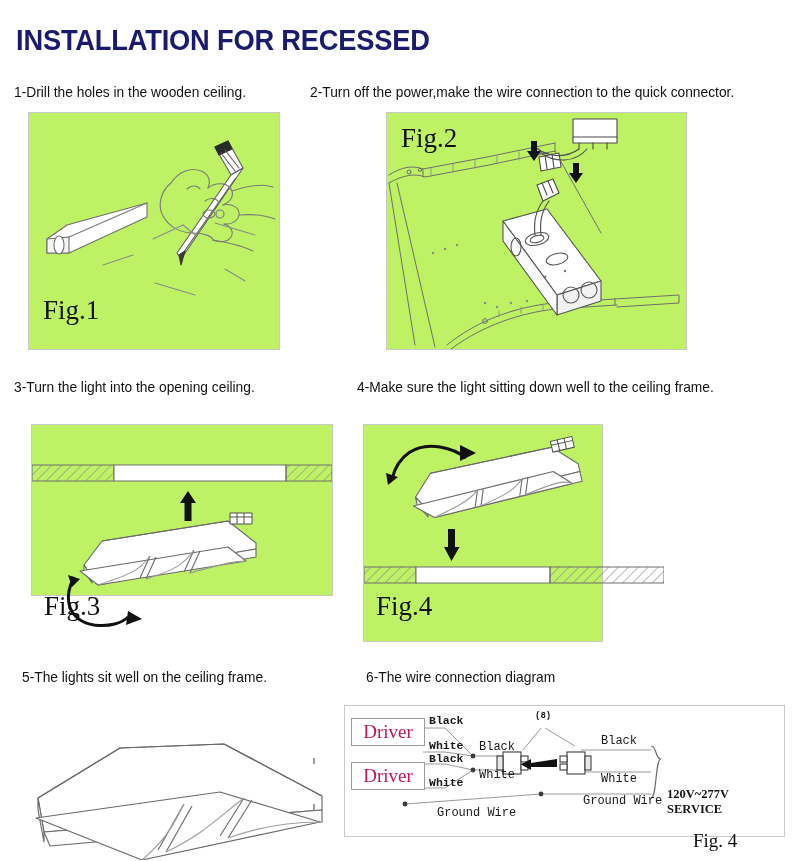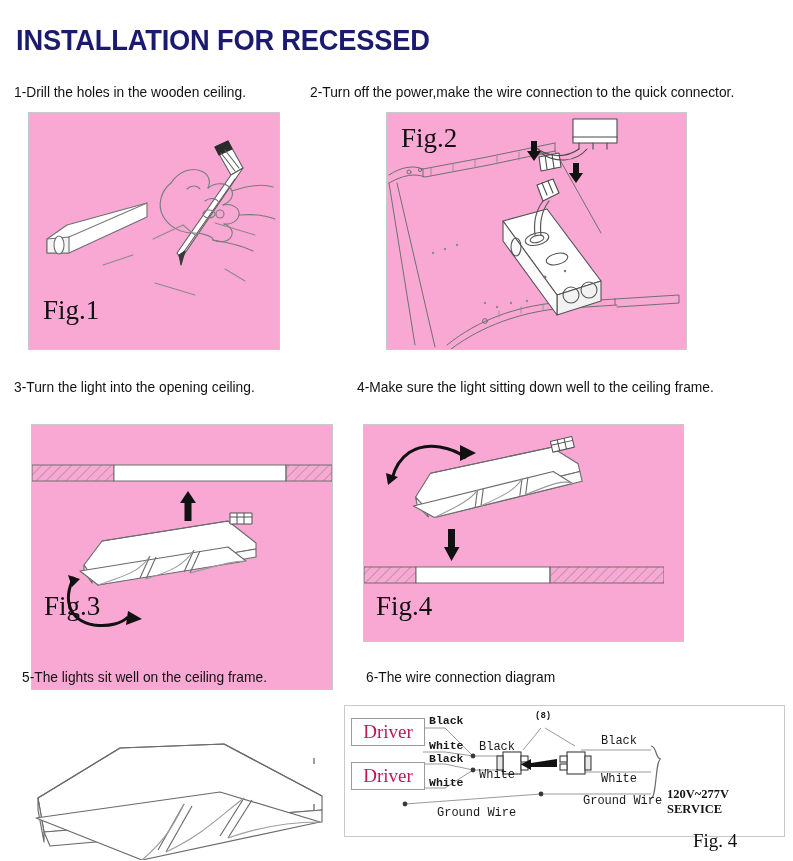--- a/index.html
+++ b/index.html
@@ -39,21 +39,21 @@
     font-family: "Liberation Sans", sans-serif;
     font-size: 14.5px;
     color: #121212;
     white-space: nowrap;
     transform: scaleX(0.95);
     transform-origin: left top;
   }
   .figbox {
     position: absolute;
     border: 1px solid #c9c9c9;
-    background: #f9a8d4;
+    background: #bef264;
     box-sizing: border-box;
   }
   .figlabel {
     position: absolute;
     font-family: "Liberation Serif", serif;
     font-size: 27px;
     color: #111111;
     white-space: nowrap;
   }
   .plain-figure {
@@ -264,21 +264,21 @@
         </g>
       </g>
     </svg>
     <div class="figlabel" style="left:14px; top:10px;">Fig.2</div>
   </div>
 
   <div class="caption" style="left:14px; top:379px;">3-Turn the light into the opening ceiling.</div>
 
   <div class="caption" style="left:357px; top:379px;">4-Make sure the light sitting down well to the ceiling frame.</div>
 
-  <div class="figbox" style="left:31px; top:424px; width:302px; height:266px;">
+  <div class="figbox" style="left:31px; top:424px; width:302px; height:172px;">
     <svg width="300" height="216" viewBox="0 0 300 216">
       <defs>
         <pattern id="hatch3" patternUnits="userSpaceOnUse" width="7" height="7" patternTransform="rotate(45)">
           <line x1="0" y1="0" x2="0" y2="7" stroke="#8f8f8f" stroke-width="1.3"></line>
         </pattern>
       </defs>
 
       <g>
         <rect x="0" y="40" width="82" height="16" fill="url(#hatch3)" stroke="#6e6e6e" stroke-width="1"></rect>
         <rect x="82" y="40" width="172" height="16" fill="#ffffff" stroke="#6e6e6e" stroke-width="1"></rect>
@@ -316,21 +316,21 @@
 
       <g fill="none" stroke="#111111" stroke-width="3">
         <path d="M42,152 C30,176 38,196 62,200 C78,202 90,198 96,192"></path>
       </g>
       <polygon points="96,186 110,194 94,200" fill="#111111"></polygon>
       <polygon points="36,150 48,154 40,162" fill="#111111"></polygon>
     </svg>
     <div class="figlabel" style="left:12px; top:166px;">Fig.3</div>
   </div>
 
-  <div class="figbox" style="left:363px; top:424px; width:321px; height:218px;">
+  <div class="figbox" style="left:363px; top:424px; width:240px; height:218px;">
     <svg width="300" height="216" viewBox="0 0 300 216">
       <defs>
         <pattern id="hatch4" patternUnits="userSpaceOnUse" width="7" height="7" patternTransform="rotate(45)">
           <line x1="0" y1="0" x2="0" y2="7" stroke="#8f8f8f" stroke-width="1.3"></line>
         </pattern>
       </defs>
 
       <g fill="none" stroke="#6a6a6a" stroke-width="1.1" stroke-linejoin="round" transform="rotate(-13 160 80)">
         <polygon points="56,48 76,28 200,30 222,52 222,60 64,62" fill="#ffffff"></polygon>
         <polygon points="56,48 64,62 64,70 56,56" fill="#f0f0f0"></polygon>

